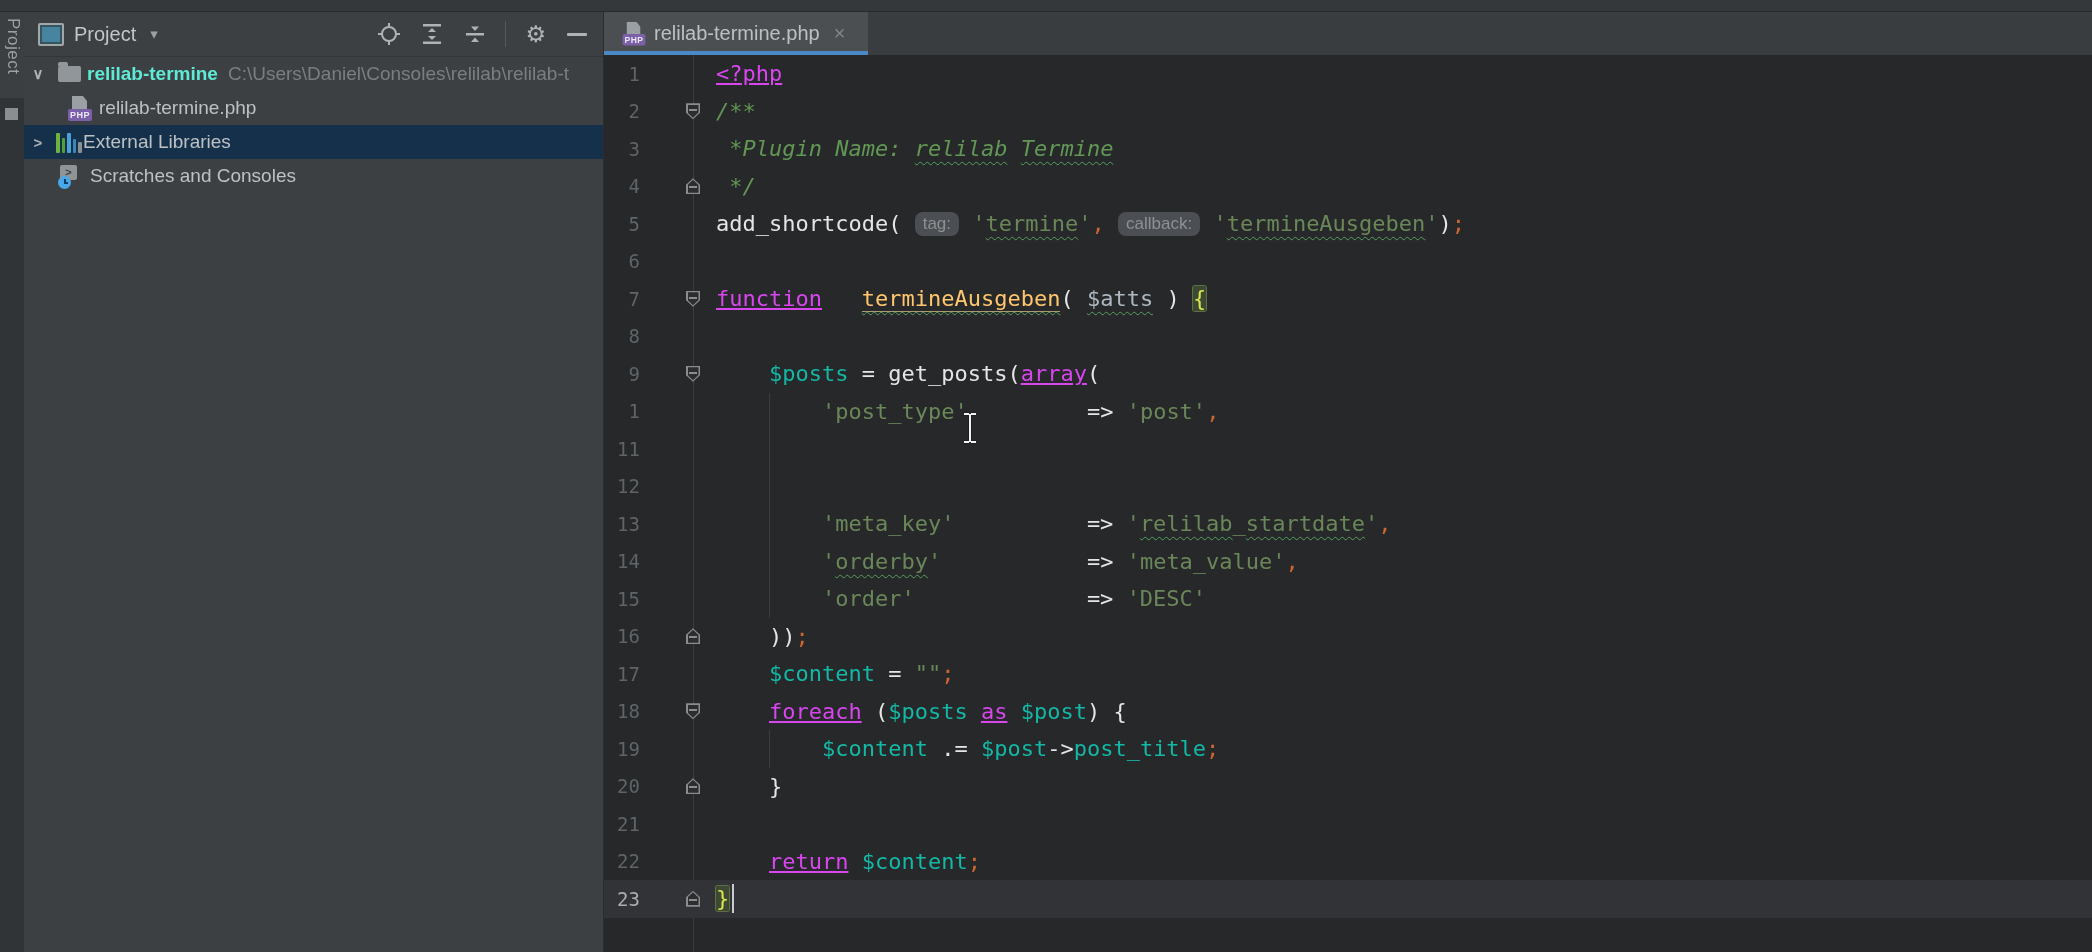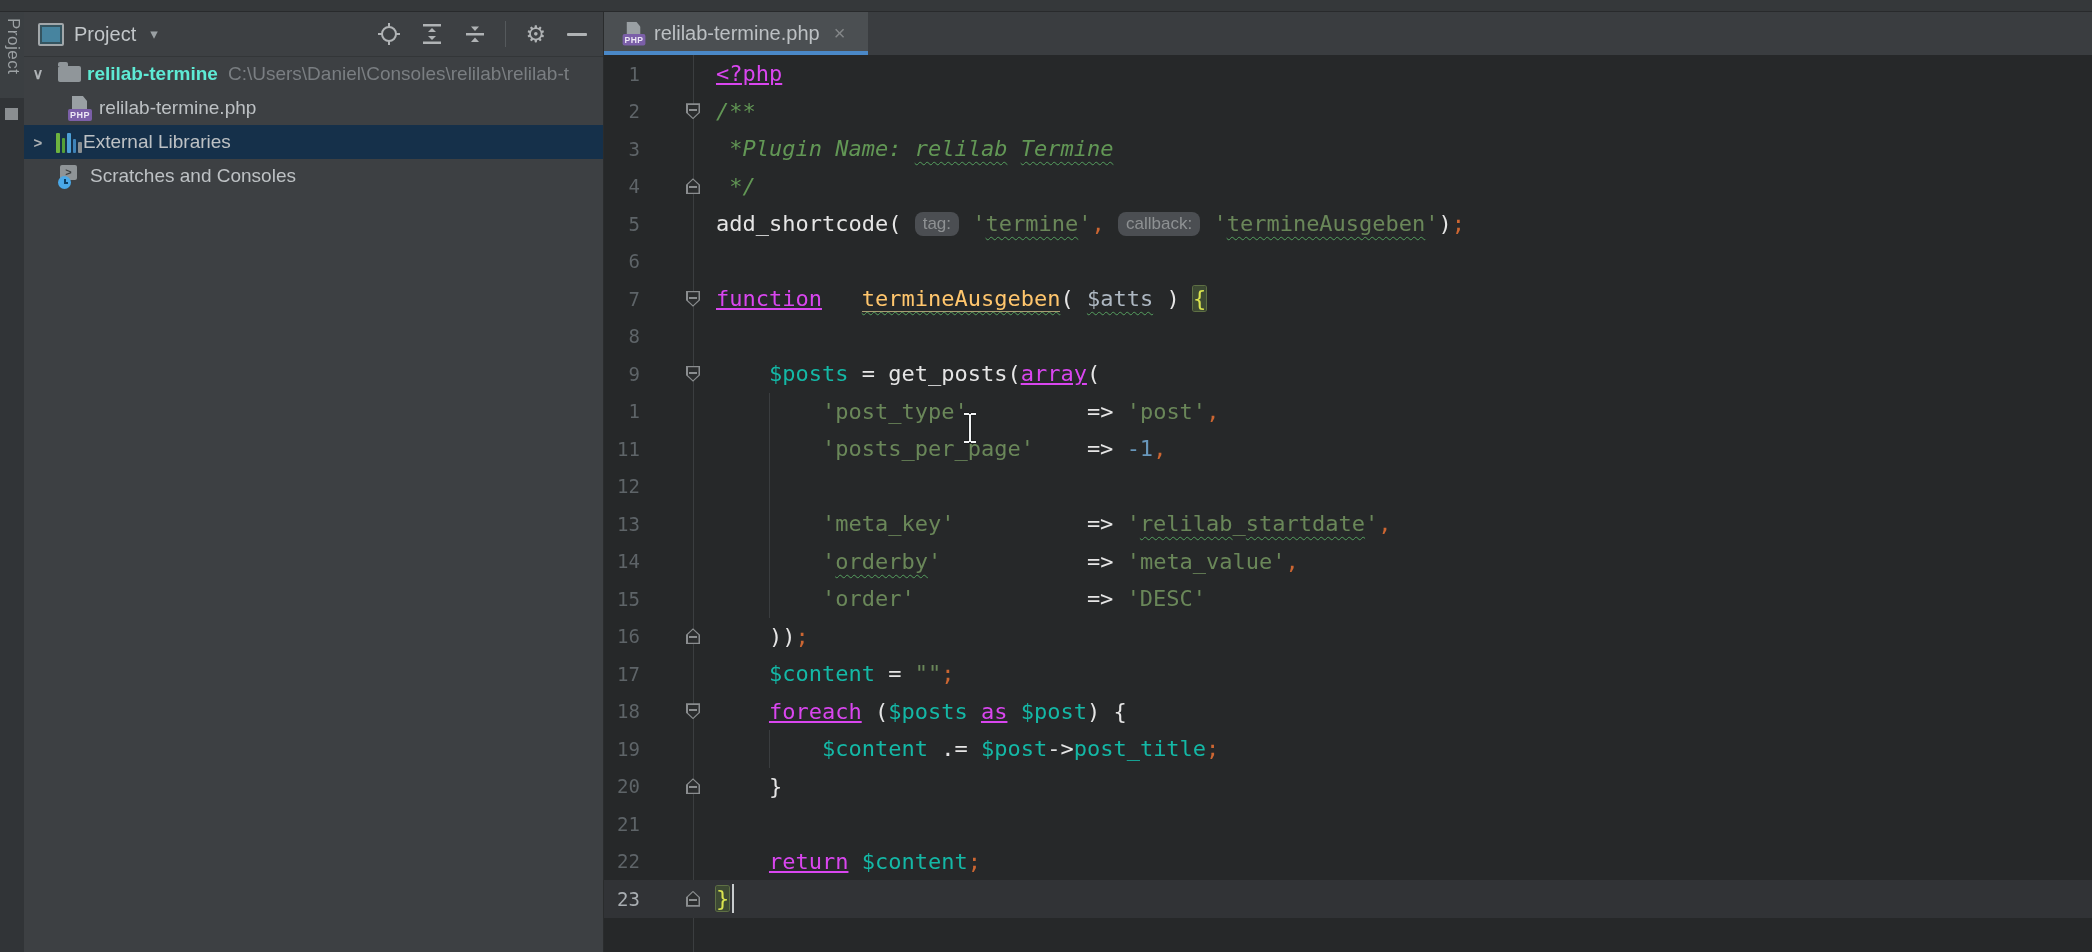--- a/index.html
+++ b/index.html
@@ -252,21 +252,20 @@
             <span class="bar"></span>
           </span>
           <span class="code"><span class="tk p">    </span><span class="tk v">$posts</span><span class="tk p"> = </span><span class="tk p">get_posts</span><span class="tk p">(</span><span class="tk k">array</span><span class="tk p">(</span></span>
         </div>
         <div class="line">
           <span class="ln">1</span>
           <span class="code"><span class="tk p">        </span><span class="tk s">'post_type'</span><span class="tk p">         </span><span class="tk p">=&gt; </span><span class="tk s">'post'</span><span class="tk o">,</span></span>
         </div>
         <div class="line">
           <span class="ln">11</span>
-          <span class="code"><span class="tk p">        </span><span class="tk s">'posts_per_page'</span><span class="tk p">    </span><span class="tk p">=&gt; </span><span class="tk n">-1</span><span class="tk o">,</span></span>
         </div>
         <div class="line">
           <span class="ln">12</span>
         </div>
         <div class="line">
           <span class="ln">13</span>
           <span class="code"><span class="tk p">        </span><span class="tk s">'meta_key'</span><span class="tk p">          </span><span class="tk p">=&gt; </span><span class="tk s">'</span><span class="tk s sq">relilab</span><span class="tk s">_</span><span class="tk s sq">startdate</span><span class="tk s">'</span><span class="tk o">,</span></span>
         </div>
         <div class="line">
           <span class="ln">14</span>

